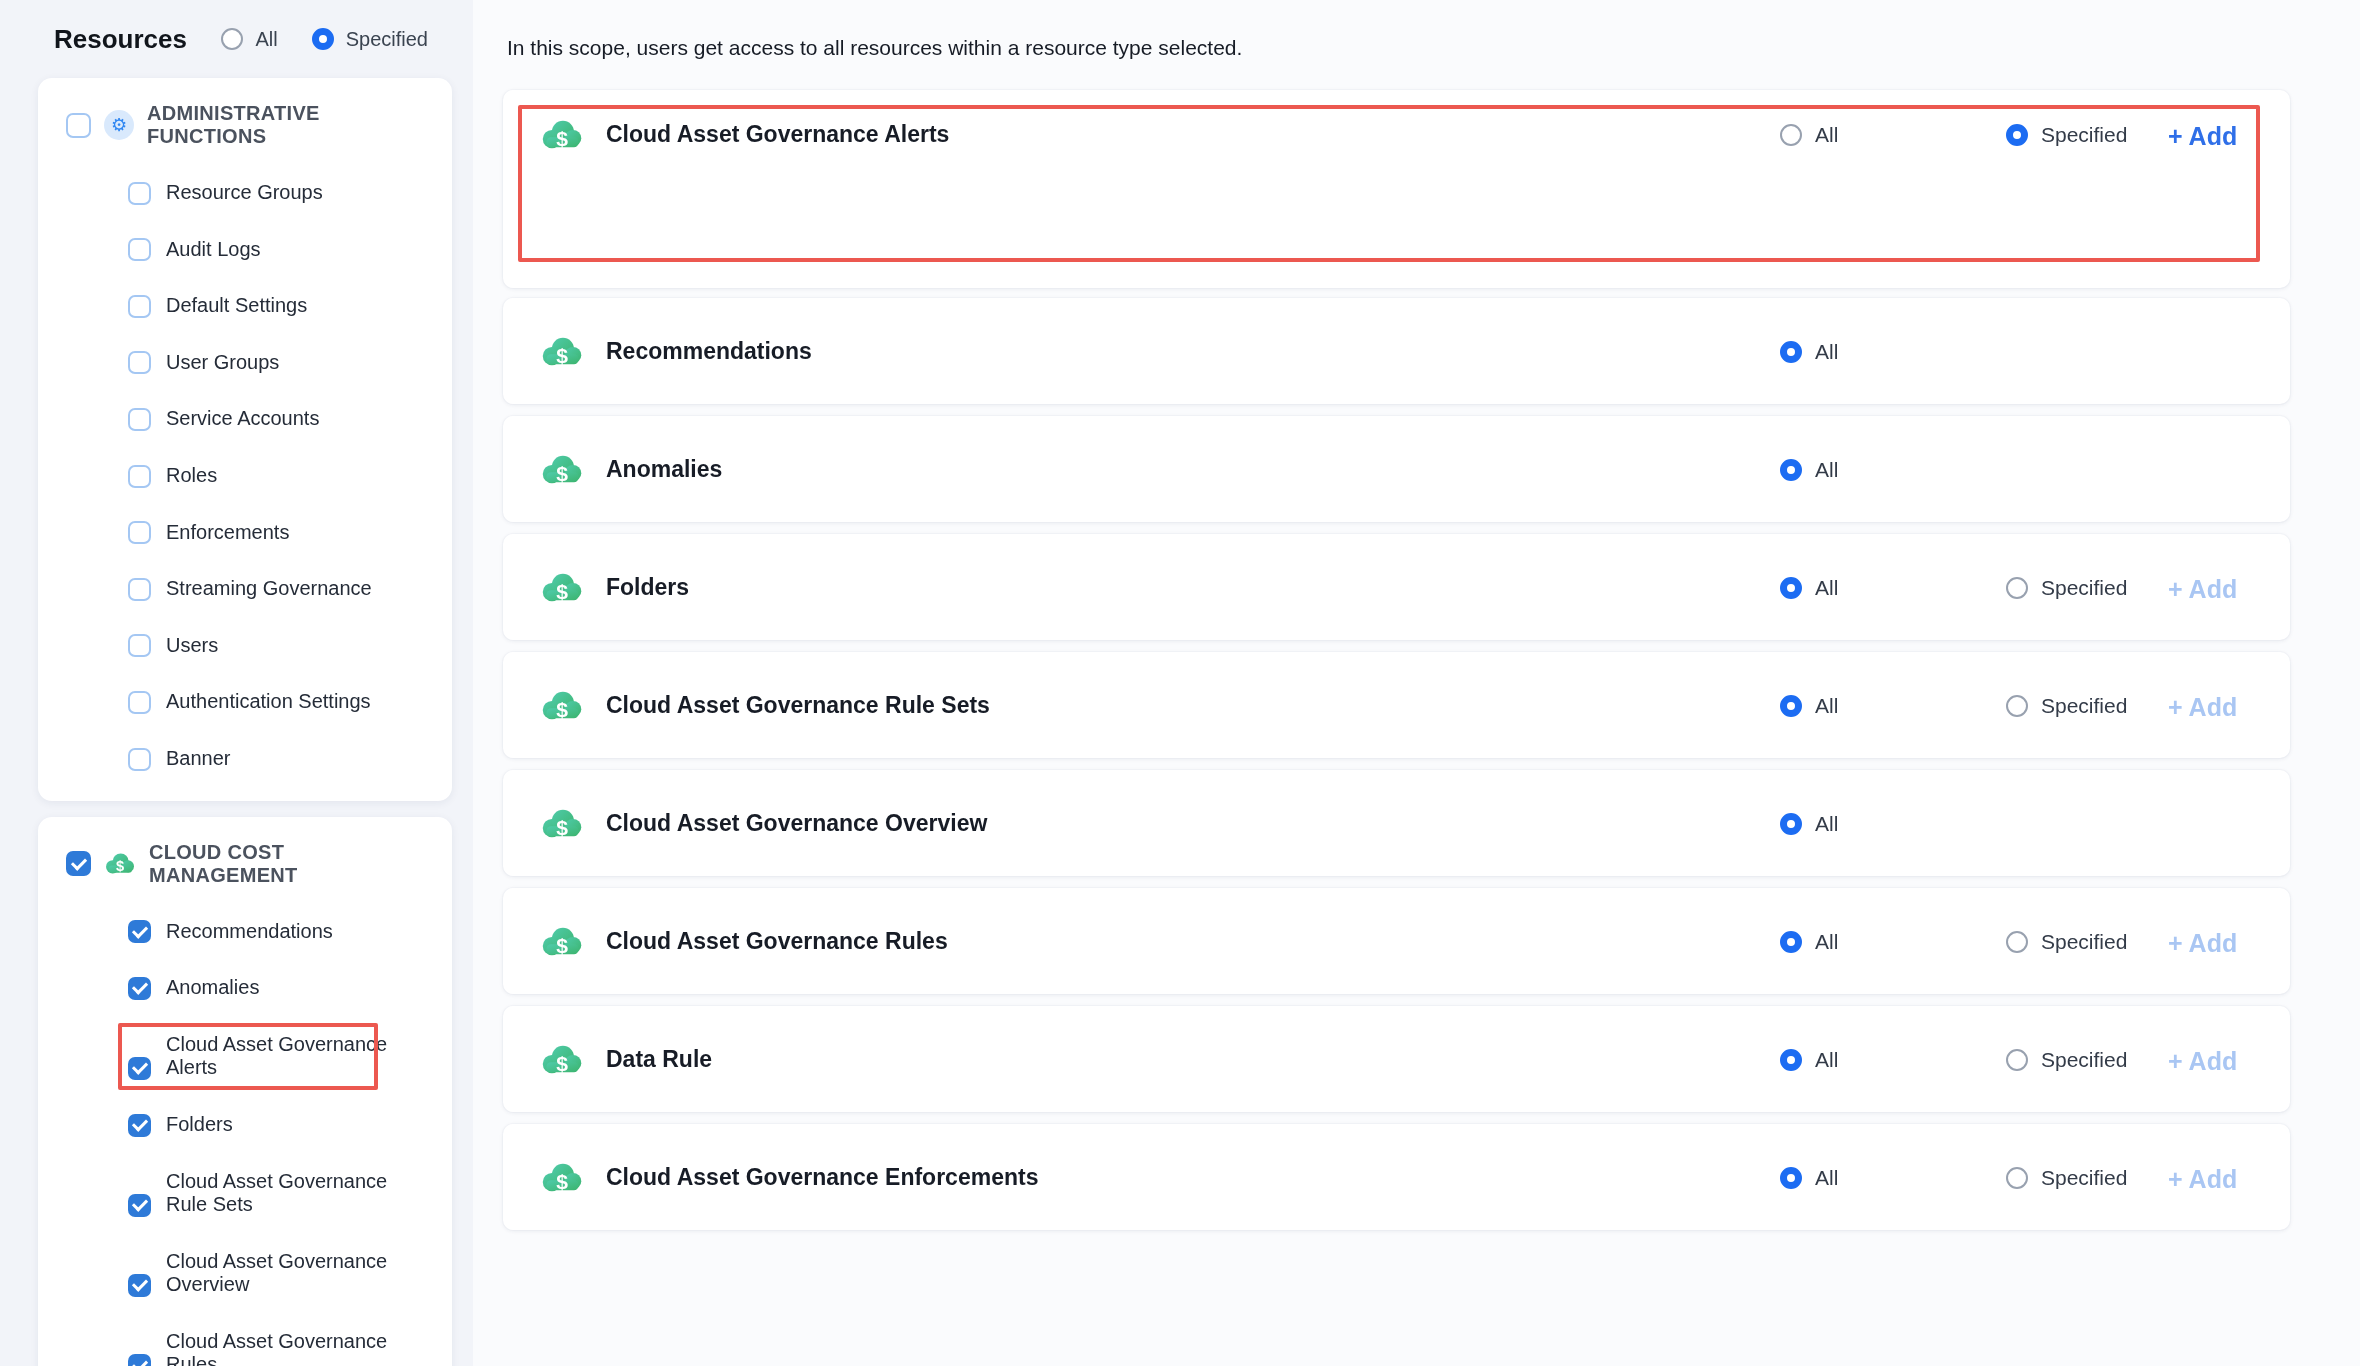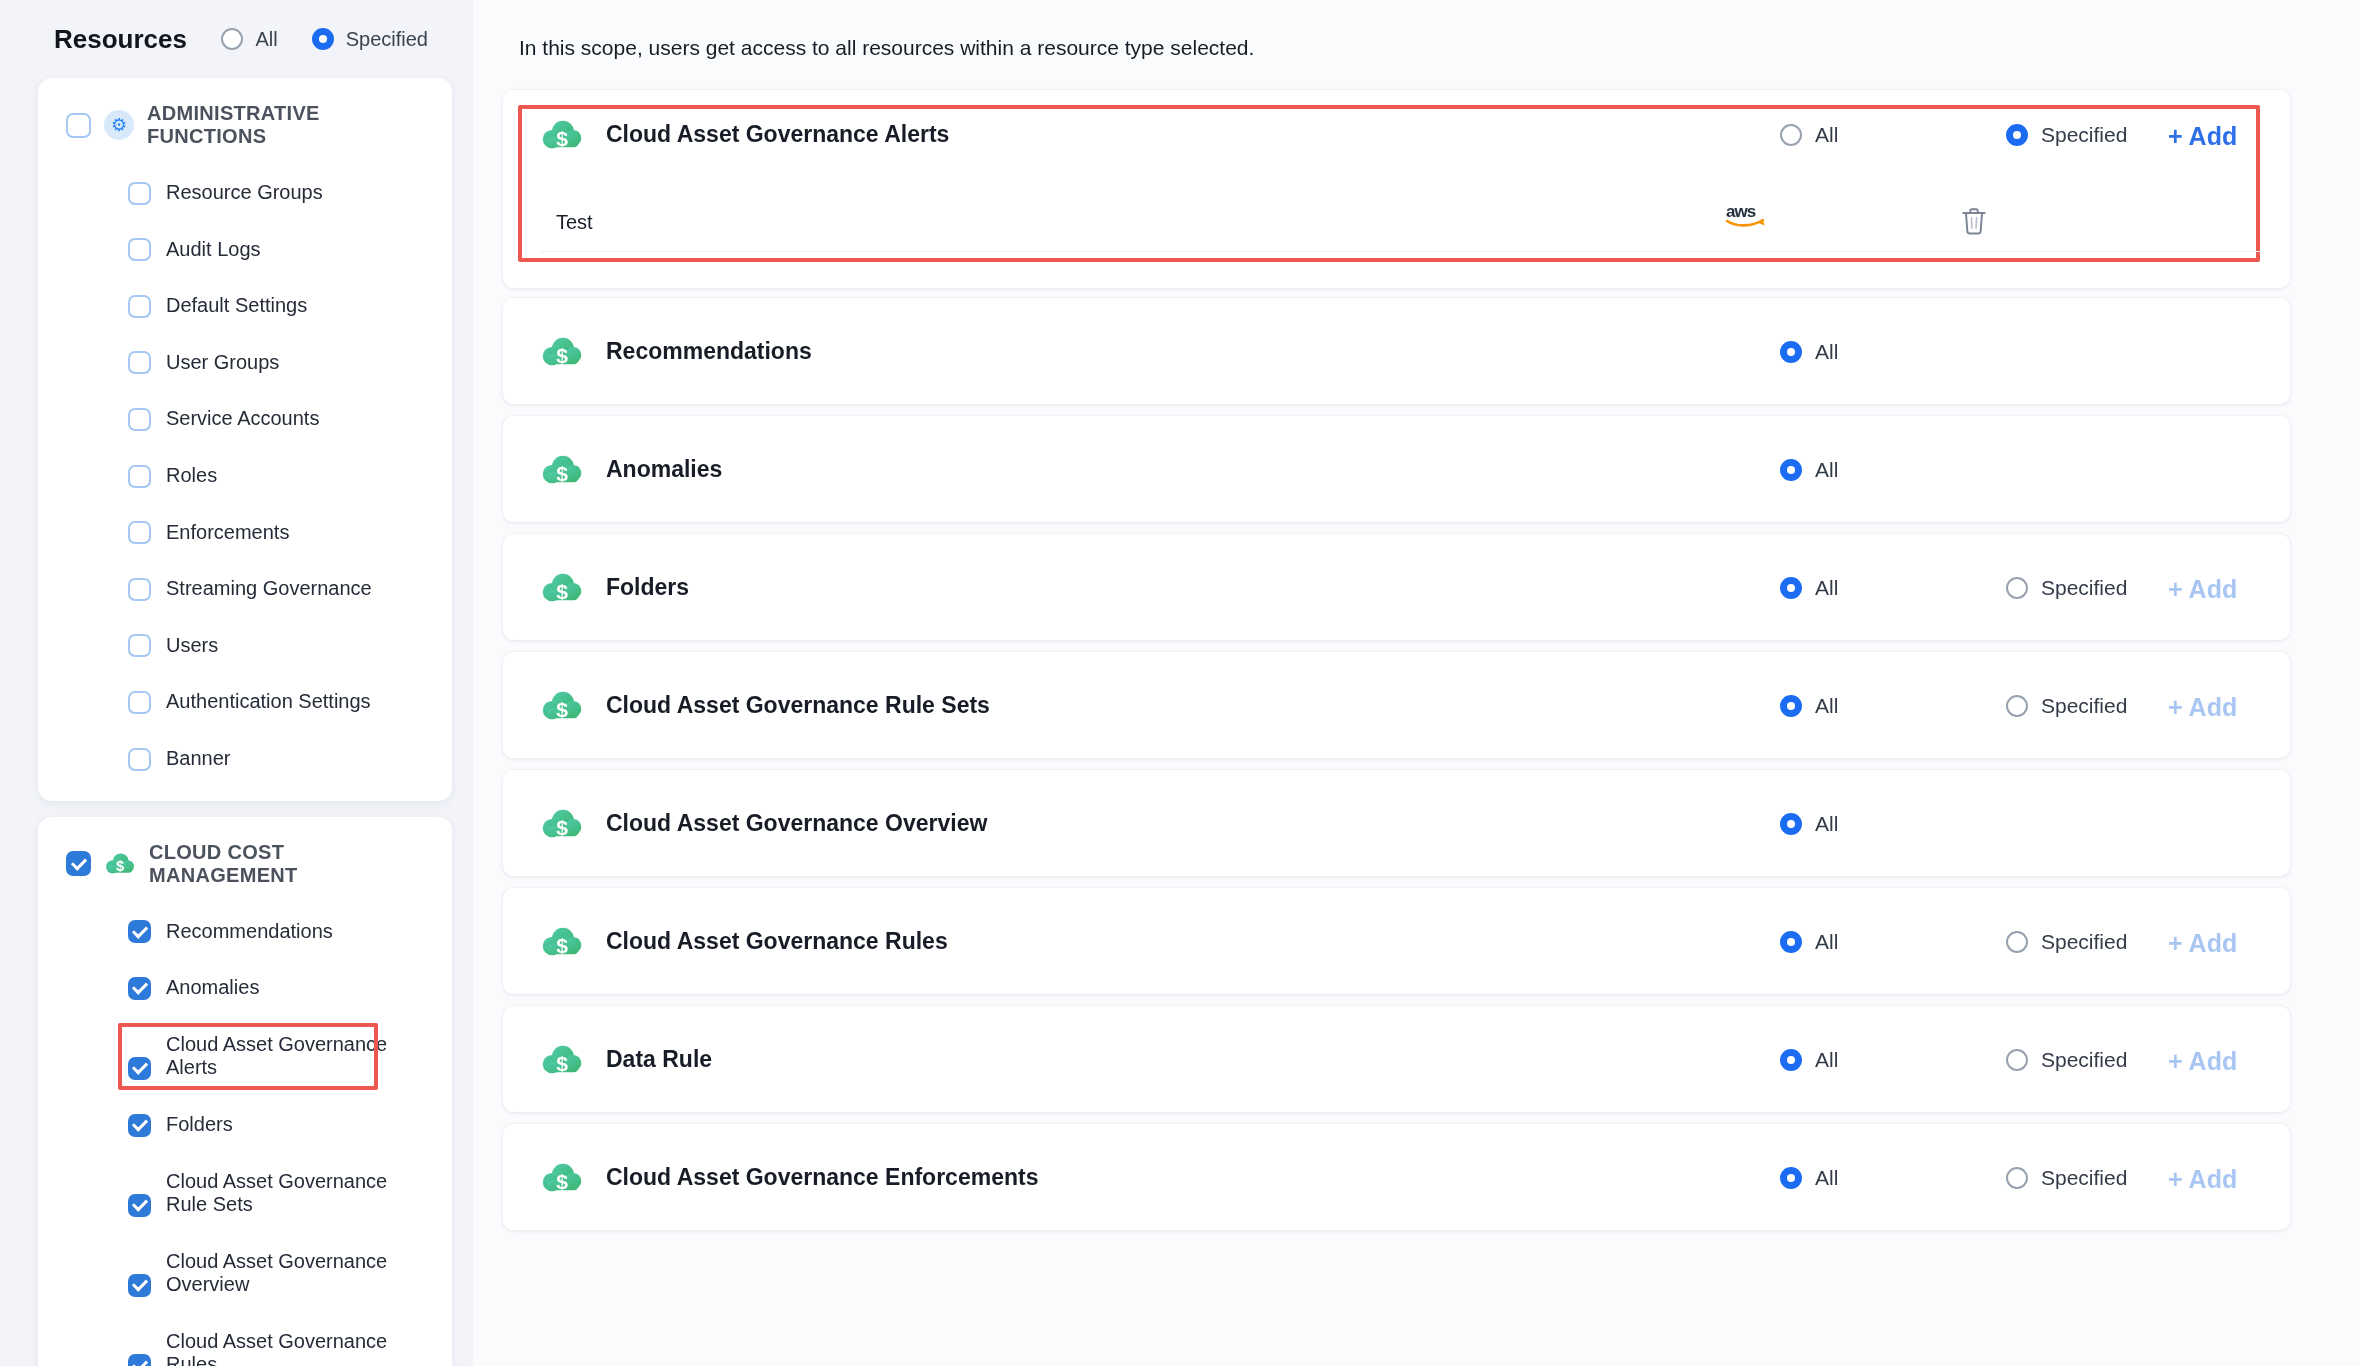--- a/index.html
+++ b/index.html
@@ -26,21 +26,21 @@
   .sec-title{font-size:20px;font-weight:600;color:#4b525e;letter-spacing:.3px;}
   .gear-circle{width:30px;height:30px;border-radius:50%;background:#d9e9fc;color:#3188f2;display:flex;align-items:center;justify-content:center;font-size:18px;flex:none;}
   .sec-items{padding-left:66px;}
   .side-item{display:flex;align-items:flex-end;gap:15px;margin-top:33px;position:relative;}
   .side-item .lbl{font-size:20px;color:#252c38;line-height:1.18;max-width:225px;}
   .hl-side{display:none;position:absolute;left:-10px;top:-10px;bottom:-10px;width:252px;border:4px solid #ec5850;border-radius:2px;pointer-events:none;}
   .side-item.highlighted .hl-side{display:block;}
 
   
   .main{flex:1;box-sizing:border-box;padding:36px 70px 0 30px;background:#fafbfd;}
-  .desc{font-size:21px;color:#171c26;margin:0 0 30px 16px;}
+  .desc{font-size:21px;color:#171c26;margin:0 0 30px 4px;}
 
   .card{position:relative;background:#fff;border-radius:10px;box-shadow:0 1px 4px rgba(25,39,80,.08),0 0 0 1px rgba(25,39,80,.02);margin-bottom:12px;}
   .card.first{height:198px;margin-bottom:10px;}
   .card.std{height:106px;}
   .card-head{display:flex;align-items:center;padding-left:37px;}
   .card.std .card-head{height:106px;}
   .card.first .card-head{height:88px;}
   .cloud-ic{width:44px;height:33px;flex:none;display:flex;}
   .card-title{font-size:23px;font-weight:700;color:#171c26;margin:0 0 0 22px;}
 
@@ -215,43 +215,20 @@
       </div>
       <div class="ctl ctl-all">
           <span class="radio"></span>
           <span class="rlbl">All</span>
         </div>
       <div class="ctl ctl-spec">
           <span class="radio sel"></span>
           <span class="rlbl">Specified</span>
         </div>
       <a class="add">+ Add</a>
-      <div class="res-row">
-        <span class="res-name">Test</span>
-        <span class="aws-ic">
-          <svg width="48" height="34" viewBox="0 0 48 34">
-            <text x="4" y="17" font-family="Liberation Sans, sans-serif" font-size="17" font-weight="bold" letter-spacing="-1" fill="#252f3e">aws</text>
-            <path d="M5 21 C 14 27, 30 27, 41 20" stroke="#f79400" stroke-width="2.6" fill="none" stroke-linecap="round"></path>
-            <path d="M41 20 l1.6 5.4 -5.6 -2.2 z" fill="#f79400"></path>
-          </svg>
-        </span>
-        <button class="trash-btn">
-          <svg width="28" height="30" viewBox="0 0 26 28">
-            <g stroke="#7b8495" stroke-width="1.8" fill="none" stroke-linecap="round" stroke-linejoin="round">
-              <path d="M3 6.5h20"></path>
-              <path d="M9.5 6.5V4.6a1.6 1.6 0 0 1 1.6-1.6h3.8a1.6 1.6 0 0 1 1.6 1.6v1.9"></path>
-              <path d="M5.5 6.5l1.3 17.2a2.2 2.2 0 0 0 2.2 2h8a2.2 2.2 0 0 0 2.2-2L20.5 6.5"></path>
-            </g>
-            <g stroke="#b9bfca" stroke-width="1.5" stroke-linecap="round">
-              <path d="M10.6 11l.5 9.5"></path>
-                <path d="M15.4 11l-.5 9.5"></path>
-            </g>
-          </svg>
-        </button>
-      </div>
     </section>
 
     <section class="card std">
       <div class="card-head">
         <span class="cloud-ic">
             <svg width="44" height="33" viewBox="0 0 48 36">
               <g fill="url(#cg)">
                 <circle cx="13" cy="23" r="10"></circle>
                 <circle cx="25" cy="15" r="12"></circle>
                 <circle cx="36" cy="22" r="9"></circle>

